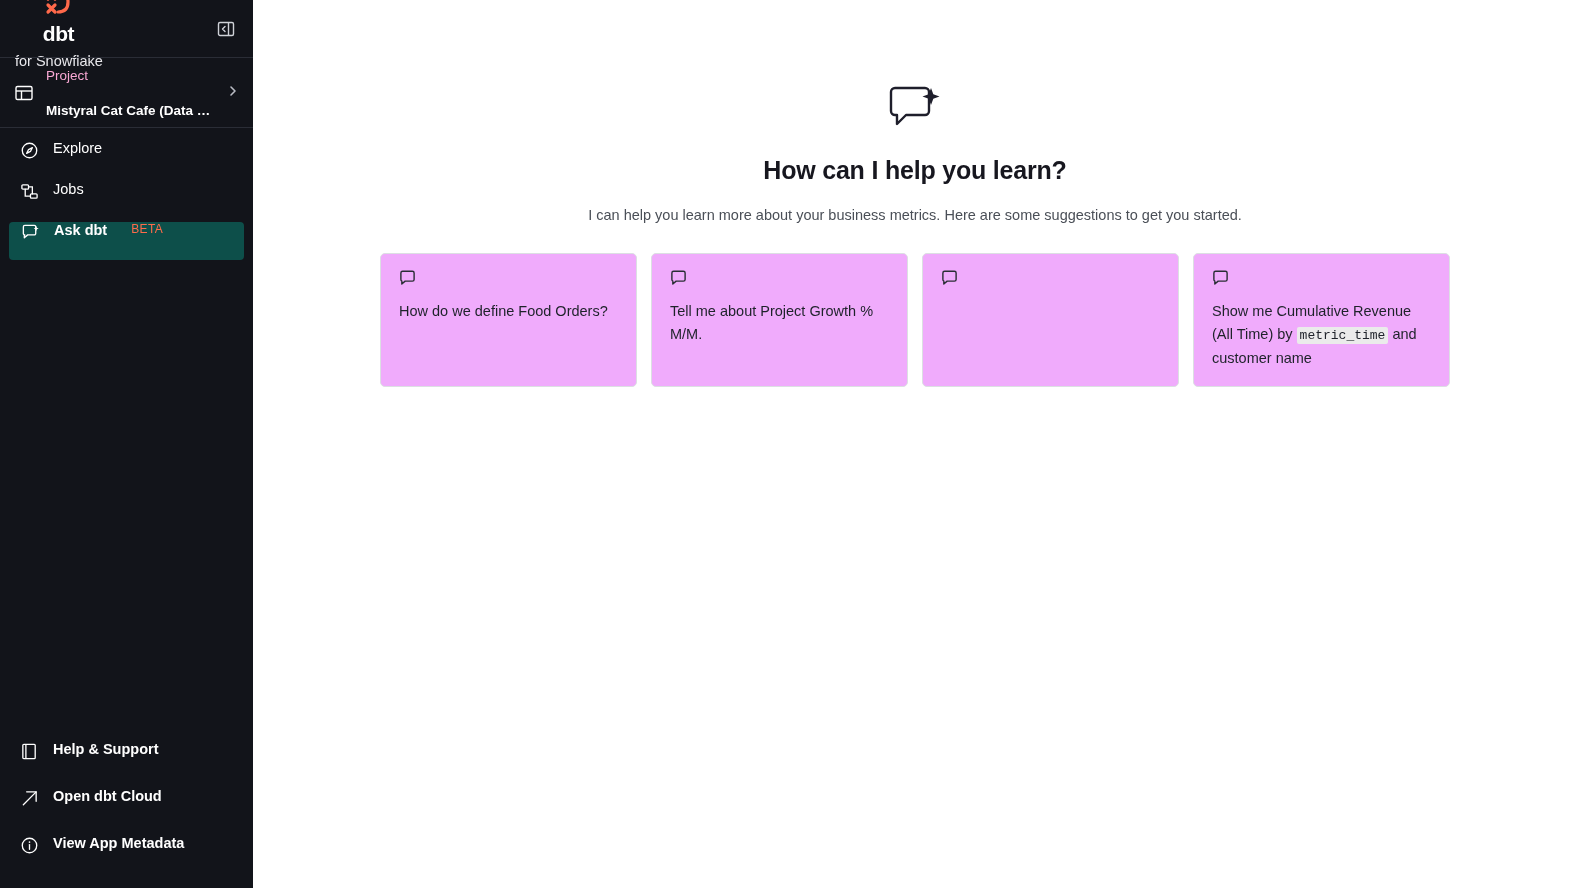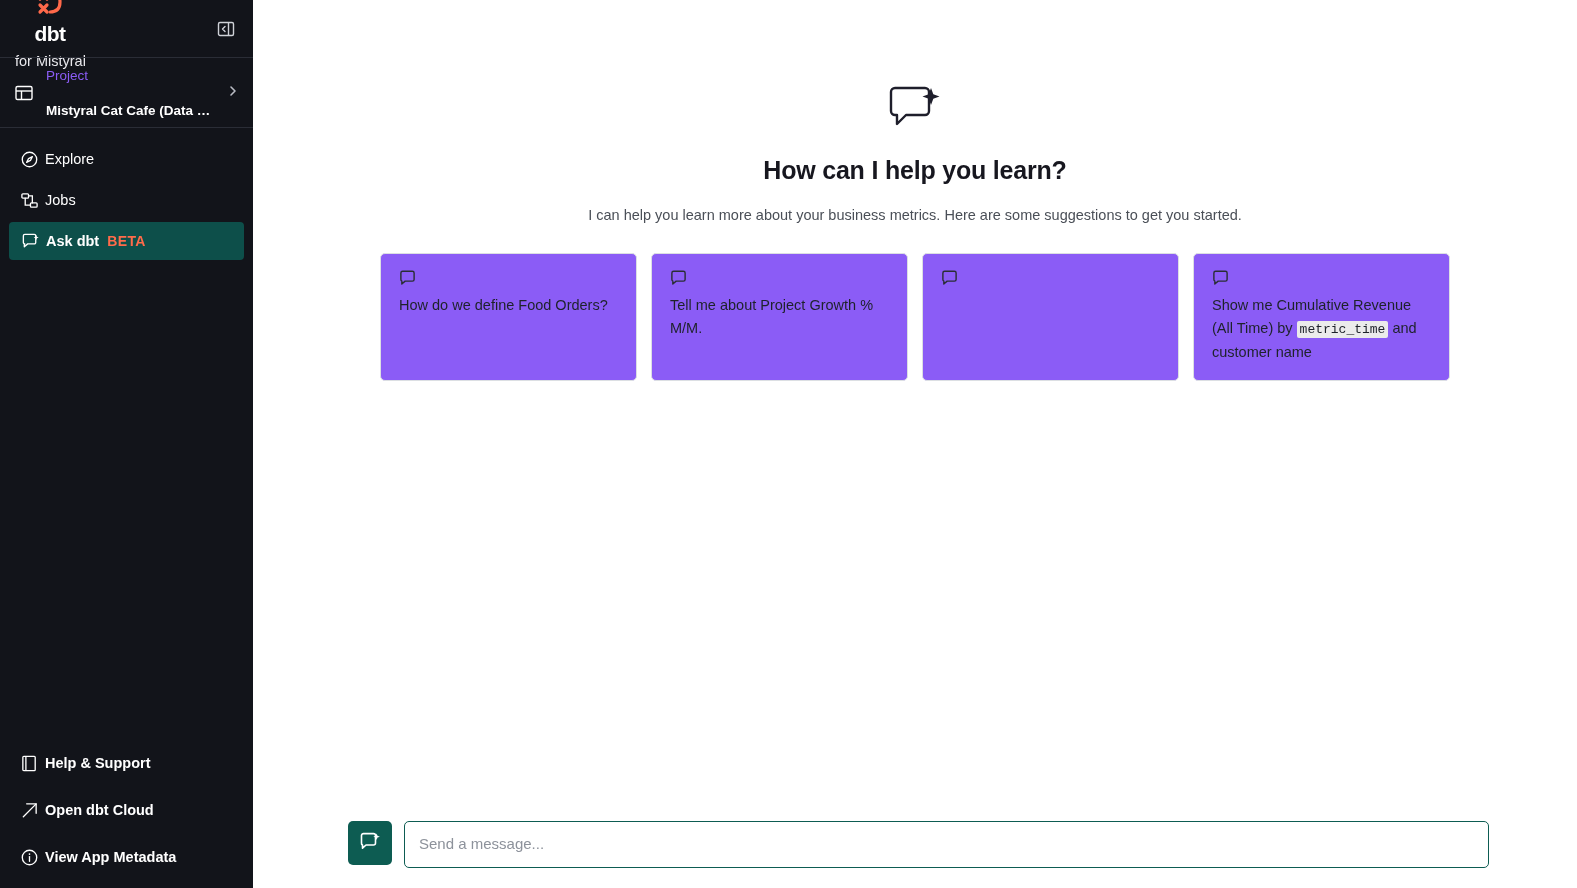--- a/index.html
+++ b/index.html
@@ -65,57 +65,57 @@
     border-top: 1px solid #2a2d36;
     border-bottom: 1px solid #2a2d36;
     height: 71px;
     display: flex;
     align-items: center;
     padding: 0 14px 0 14px;
     gap: 12px;
     cursor: pointer;
   }
   .sb-project .proj-texts { flex: 1; min-width: 0; }
-  .proj-label { font-size: 13.5px; color: #8b5cf6; margin-bottom: 20px; }
+  .proj-label { font-size: 13.5px; color: #f9a8d4; margin-bottom: 20px; }
   .proj-name {
     font-size: 13.5px;
     font-weight: bold;
     color: #ffffff;
     white-space: nowrap;
     overflow: hidden;
     text-overflow: ellipsis;
     max-width: 175px;
   }
   .chev { color: #b9bcc4; font-size: 13px; }
 
   .nav { padding-top: 9px; }
   .nav-item {
     display: flex;
-    align-items: center;
-    gap: 6px;
+    align-items: flex-start;
+    gap: 14px;
     height: 38px;
     margin: 3px 9px;
     padding: 0 10px;
     border-radius: 4px;
     font-size: 14.5px;
     color: #ffffff;
     cursor: pointer;
   }
   .nav-item.active {
     background: #0d4f4a;
     padding-left: 11px;
   }
   .nav-item.active .nav-label { font-weight: bold; }
   .nav-icon { width: 20px; height: 20px; display: flex; align-items: center; justify-content: center; color: #ffffff; }
   .badge-beta {
-    font-size: 14px;
-    font-weight: bold;
+    font-size: 12px;
+    font-weight: normal;
     color: #ff6b4a;
     letter-spacing: 0.4px;
-    margin-left: 2px;
+    margin-left: 10px;
   }
 
   .sb-bottom {
     position: absolute;
     bottom: 0;
     left: 0;
     right: 17px;
     padding-bottom: 6px;
   }
   .sb-bottom .nav-item { height: 44px; }
@@ -153,26 +153,26 @@
     display: flex;
     gap: 14px;
     padding: 0 40px;
     align-self: center;
   }
   .card {
     width: 257px;
     min-height: 119px;
     border: 1px solid #dcdfe3;
     border-radius: 5px;
-    background: #8b5cf6;
+    background: #f0abfc;
     padding: 15px 18px 16px 18px;
     cursor: pointer;
     display: flex;
     flex-direction: column;
-    gap: 4px;
+    gap: 10px;
   }
   .card-icon { color: #2a2e35; }
   .card-text {
     font-size: 14.5px;
     line-height: 1.62;
     color: #1e222a;
   }
   .card-text code {
     font-family: "Liberation Mono", monospace;
     font-size: 13px;
@@ -230,21 +230,21 @@
     <div class="sb-top">
       <div class="brand">
         <span class="brand-mark">
           <svg width="26" height="26" viewBox="0 0 26 26" fill="none">
             <path d="M3 3 L10 10 M10 3 L3 10" stroke="#FF694A" stroke-width="3.2" stroke-linecap="round"></path>
             <path d="M3 23 L10 16 M10 23 L3 16" stroke="#FF694A" stroke-width="3.2" stroke-linecap="round"></path>
             <path d="M13 3 C21 3 23 8 23 13 C23 18 21 23 13 23" stroke="#FF694A" stroke-width="3.2" fill="none" stroke-linecap="round"></path>
           </svg>
         </span>
         <span class="brand-dbt">dbt</span>
-        <span class="brand-sub">for Mistyral</span>
+        <span class="brand-sub">for Snowflake</span>
       </div>
       <div class="collapse-btn">
         <svg width="18" height="18" viewBox="0 0 18 18" fill="none" stroke="currentColor" stroke-width="1.4">
           <rect x="1.5" y="2.5" width="15" height="13" rx="1.5"></rect>
           <line x1="11.5" y1="2.5" x2="11.5" y2="15.5"></line>
           <path d="M8 6.5 L5.5 9 L8 11.5" stroke-linecap="round" stroke-linejoin="round"></path>
         </svg>
       </div>
     </div>
 
@@ -385,26 +385,15 @@
         <span class="card-icon">
           <svg width="17" height="17" viewBox="0 0 18 18" fill="none" stroke="currentColor" stroke-width="1.5">
             <path d="M2 4.2 A1.8 1.8 0 0 1 3.8 2.4 H14.2 A1.8 1.8 0 0 1 16 4.2 V11 A1.8 1.8 0 0 1 14.2 12.8 H6.5 L3 15.8 V12.8 A1.8 1.8 0 0 1 2 11 Z" stroke-linejoin="round"></path>
           </svg>
         </span>
         <div class="card-text">Show me Cumulative Revenue (All Time) by <code>metric_time</code> and customer name</div>
       </div>
 
     </div>
 
-    <div class="composer">
-      <button class="composer-btn">
-        <span>
-          <svg width="22" height="22" viewBox="0 0 22 22" fill="none" stroke="currentColor" stroke-width="1.6">
-            <path d="M2.5 4.6 A2 2 0 0 1 4.5 2.6 H14.5 A2 2 0 0 1 16.5 4.6 V12 A2 2 0 0 1 14.5 14 H7 L3.5 17.2 V14 A2 2 0 0 1 2.5 12 Z" stroke-linejoin="round"></path>
-            <path d="M17.6 2.4 L18.5 4.8 L20.9 5.7 L18.5 6.6 L17.6 9 L16.7 6.6 L14.3 5.7 L16.7 4.8 Z" fill="currentColor" stroke="none"></path>
-          </svg>
-        </span>
-      </button>
-      <textarea class="composer-input" placeholder="Send a message..." style=""></textarea>
-    </div>
 
   </main>
 </div>
 
 </body></html>

